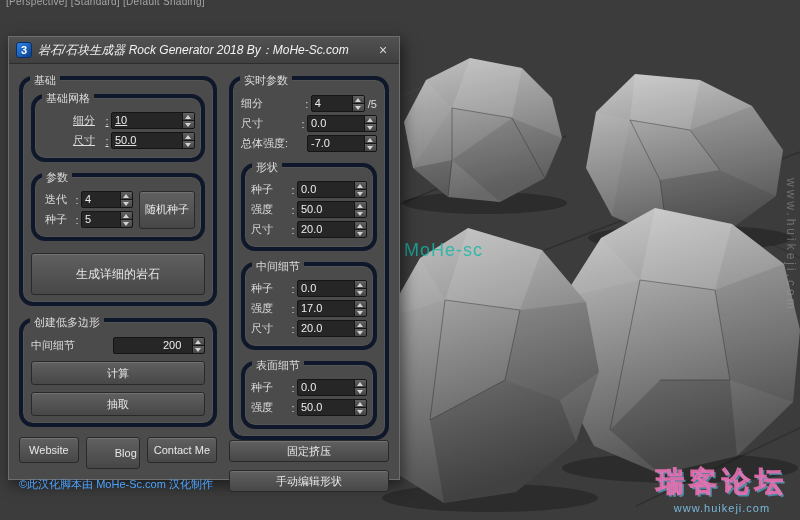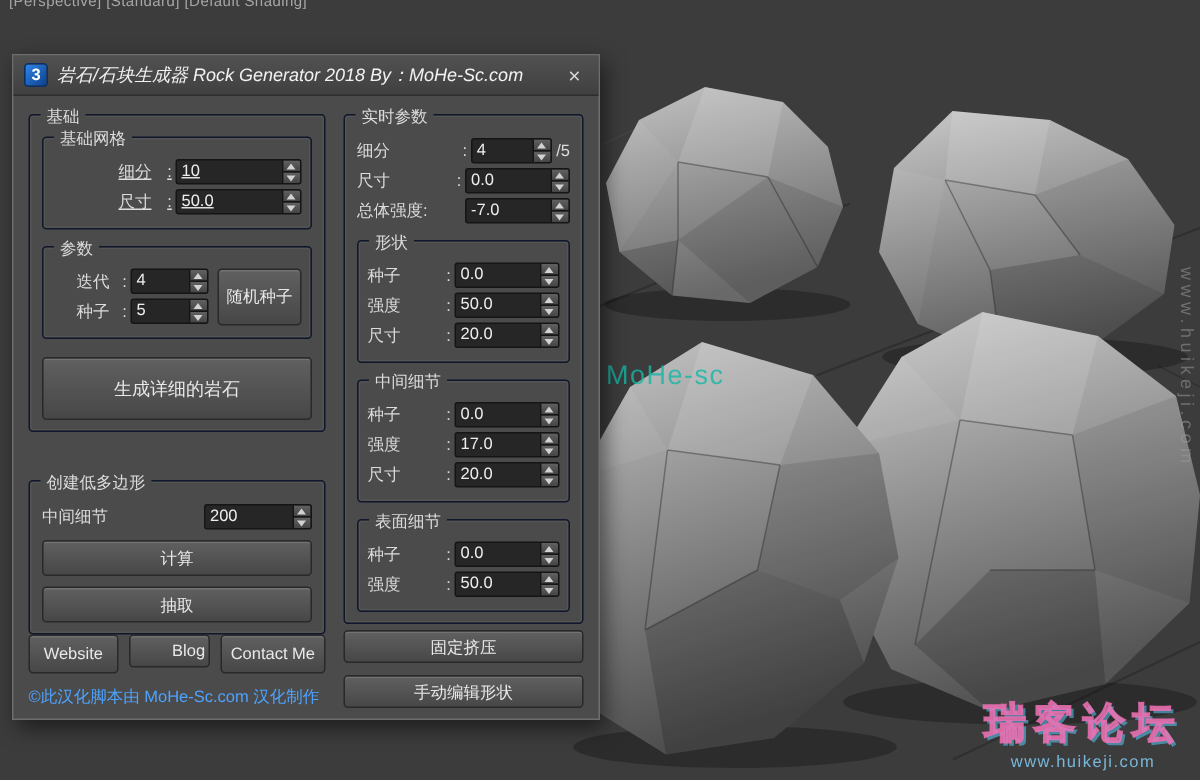--- a/index.html
+++ b/index.html
@@ -56,21 +56,21 @@
   .title-text { flex:1; font-size:12px; color:#f2f2f2; white-space:nowrap; overflow:hidden;font-style:italic; }
   .close-btn {
     width:20px; height:18px; flex:none; display:flex; align-items:center; justify-content:center;
     color:#d6d6d6; font-size:14px; cursor:default;
   }
   .dlg-body { flex:1; display:flex; gap:12px; padding:12px 10px 8px; box-sizing:border-box; }
   .col-left  { width:198px; flex:none; display:flex; flex-direction:column; }
   .col-right { flex:1; display:flex; flex-direction:column; }
 
   .grp {
-    position:relative; border:1px solid #0f172a; border-radius:3px;
+    position:relative; border:4px solid #0f172a; border-radius:14px;
     box-shadow:inset 0 0 0 1px rgba(255,255,255,0.05);
     padding:12px 8px 7px; box-sizing:border-box;
   }
   .grp-title {
     position:absolute; top:-7px; left:7px; padding:0 4px;
     background:#4b4b4b; font-size:11px; color:#dcdcdc; white-space:nowrap;
   }
   .grp.inner { padding:11px 6px 6px; margin-top:11px; }
   .grp.inner:first-of-type { margin-top:2px;text-decoration:underline; }
 
@@ -89,38 +89,38 @@
   .btns { width:11px; flex:none; display:flex; flex-direction:column; border-left:1px solid #151515; }
   .btns i { flex:1; background:linear-gradient(#616161,#454545); position:relative; }
   .btns i + i { border-top:1px solid #151515; }
   .btns i::after {
     content:""; position:absolute; left:2px;
     border-left:3px solid transparent; border-right:3px solid transparent;
   }
   .btns .up::after   { top:2px; border-bottom:4px solid #d2d2d2; }
   .btns .down::after { top:2px; border-top:4px solid #d2d2d2; }
 
-  .w84{width:84px;} .w52{width:52px;} .w72{width:72px;} .w70{width:70px;} .w54{width:54px;}
+  .w84{width:84px;} .w52{width:52px;} .w72{width:92px;padding-left:46px;} .w70{width:70px;} .w54{width:54px;}
   .suffix { font-size:11px; color:#dcdcdc; margin-left:3px; flex:none; }
 
   .btn {
     background:linear-gradient(#606060,#474747); border:1px solid #292929; border-radius:3px;
     color:#e8e8e8; font-size:11px; display:flex; align-items:center; justify-content:center;
     box-shadow:inset 0 1px 0 rgba(255,255,255,0.12); box-sizing:border-box;
     white-space:nowrap; cursor:default;
   }
   .params-flex { display:flex; align-items:center; }
   .params-rows { flex:1; }
   .btn.random { width:56px; height:38px; margin-left:6px; flex:none; }
   .btn.generate { width:100%; height:42px; margin-top:12px; font-size:12px; }
   .btn.wide { width:100%; height:24px; margin-top:7px; }
-  .grp-lowpoly { margin-top:32px; }
+  .grp-lowpoly { margin-top:12px; }
 
   .footer-btns { display:flex; gap:7px; margin-top:auto; }
-  .btn.f1 { width:64px; height:26px; } .btn.f2 { width:54px; height:22px;padding-left:32px; } .btn.f3 { width:72px; height:26px; }
+  .btn.f1 { width:64px; height:26px; } .btn.f2 { width:54px; height:32px;padding-left:32px; } .btn.f3 { width:72px; height:26px; }
   .credit { margin-top:8px; font-size:11px; color:#4da3ff; white-space:nowrap; }
 
   .right-bottom { margin-top:auto; display:flex; flex-direction:column; gap:8px; }
   .btn.rb { width:100%; height:22px; }
 </style>
 </head>
 <body>
 
 <svg class="vp-canvas" width="800" height="520" viewBox="0 0 800 520">
   <defs>

